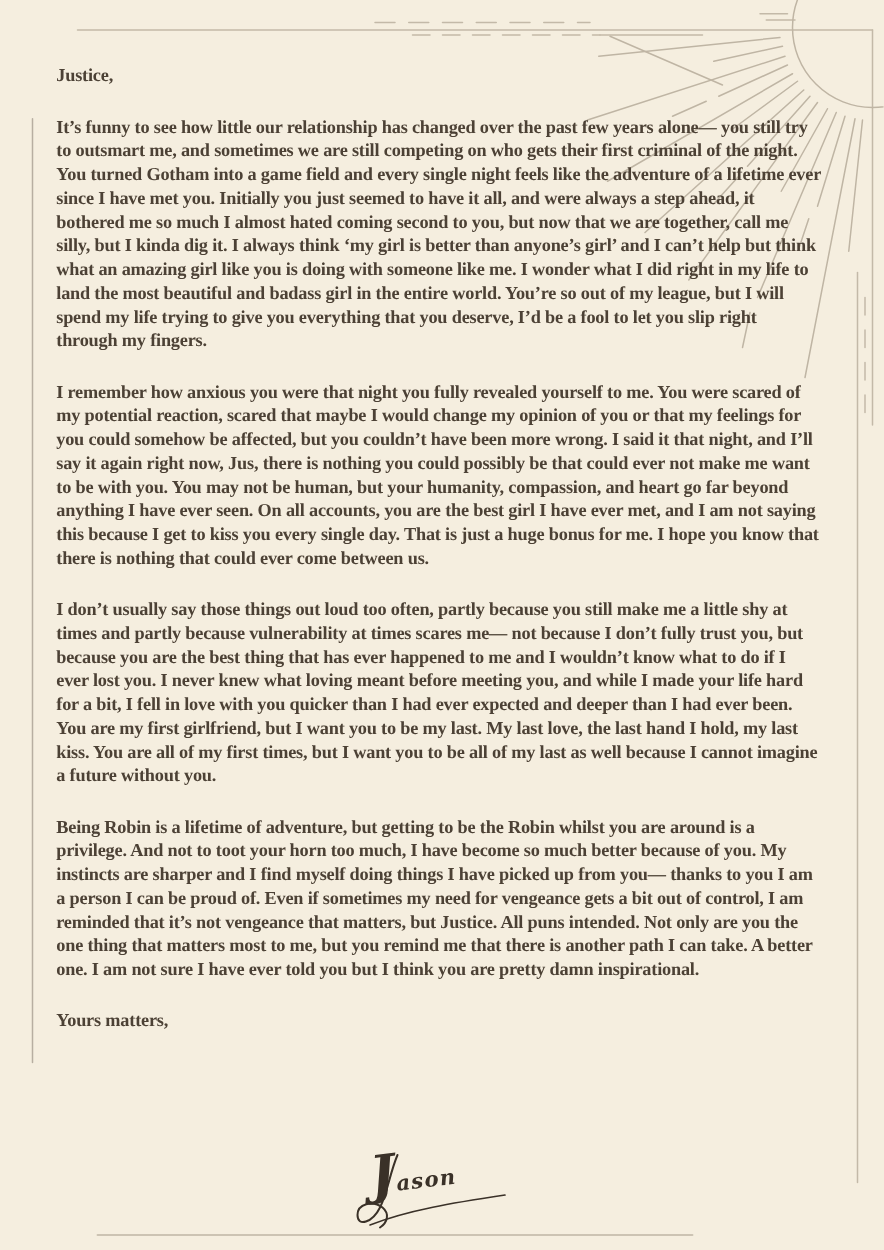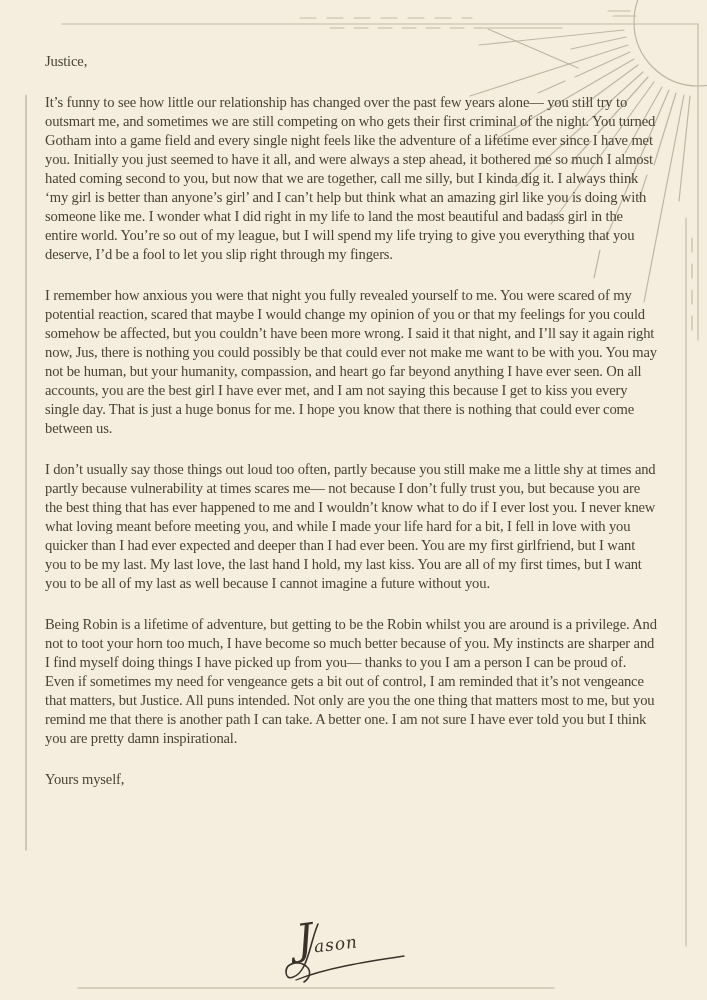--- a/index.html
+++ b/index.html
@@ -4,20 +4,21 @@
 <style>
   html, body { margin: 0; padding: 0; background: var(--background, #f5eedf); }
   .page {
     position: relative;
     width: 707px;
     height: 1000px;
     background: var(--background, #f5eedf);
     overflow: hidden;
     font-family: "Liberation Serif", serif;
     color: var(--ink, #4c4135);
+    font-weight: bold;
   }
   svg.frame {
     position: absolute;
     inset: 0;
     width: 707px;
     height: 1000px;
     pointer-events: none;
   }
   .content {
     position: absolute;
@@ -108,21 +109,21 @@
       <line x1="600" y1="250" x2="594" y2="278"></line>
     </g>
   </svg>
 
   <div class="content">
     <p class="greeting">Justice,</p>
     <p>It’s funny to see how little our relationship has changed over the past few years alone— you still try to outsmart me, and sometimes we are still competing on who gets their first criminal of the night. You turned Gotham into a game field and every single night feels like the adventure of a lifetime ever since I have met you. Initially you just seemed to have it all, and were always a step ahead, it bothered me so much I almost hated coming second to you, but now that we are together, call me silly, but I kinda dig it. I always think ‘my girl is better than anyone’s girl’ and I can’t help but think what an amazing girl like you is doing with someone like me. I wonder what I did right in my life to land the most beautiful and badass girl in the entire world. You’re so out of my league, but I will spend my life trying to give you everything that you deserve, I’d be a fool to let you slip right through my fingers.</p>
     <p>I remember how anxious you were that night you fully revealed yourself to me. You were scared of my potential reaction, scared that maybe I would change my opinion of you or that my feelings for you could somehow be affected, but you couldn’t have been more wrong. I said it that night, and I’ll say it again right now, Jus, there is nothing you could possibly be that could ever not make me want to be with you. You may not be human, but your humanity, compassion, and heart go far beyond anything I have ever seen. On all accounts, you are the best girl I have ever met, and I am not saying this because I get to kiss you every single day. That is just a huge bonus for me. I hope you know that there is nothing that could ever come between us.</p>
     <p>I don’t usually say those things out loud too often, partly because you still make me a little shy at times and partly because vulnerability at times scares me— not because I don’t fully trust you, but because you are the best thing that has ever happened to me and I wouldn’t know what to do if I ever lost you. I never knew what loving meant before meeting you, and while I made your life hard for a bit, I fell in love with you quicker than I had ever expected and deeper than I had ever been. You are my first girlfriend, but I want you to be my last. My last love, the last hand I hold, my last kiss. You are all of my first times, but I want you to be all of my last as well because I cannot imagine a future without you.</p>
     <p>Being Robin is a lifetime of adventure, but getting to be the Robin whilst you are around is a privilege. And not to toot your horn too much, I have become so much better because of you. My instincts are sharper and I find myself doing things I have picked up from you— thanks to you I am a person I can be proud of. Even if sometimes my need for vengeance gets a bit out of control, I am reminded that it’s not vengeance that matters, but Justice. All puns intended. Not only are you the one thing that matters most to me, but you remind me that there is another path I can take. A better one. I am not sure I have ever told you but I think you are pretty damn inspirational.</p>
-    <p class="closing">Yours myself,</p>
+    <p class="closing">Yours matters,</p>
   </div>
 
   <div class="signature">
     <svg class="sig-flourish" viewBox="0 0 150 90" fill="none" stroke="#3a3128" stroke-width="1.6" stroke-linecap="round">
       <path d="M 36,18 C 30,32 28,48 22,60 C 16,72 4,76 4,66 C 4,57 16,54 24,60 C 30,65 28,72 22,76"></path>
       <path d="M 14,74 C 44,62 82,56 122,50" stroke-width="1.3"></path>
     </svg>
     <span class="sig-text">Jason</span>
   </div>
 

